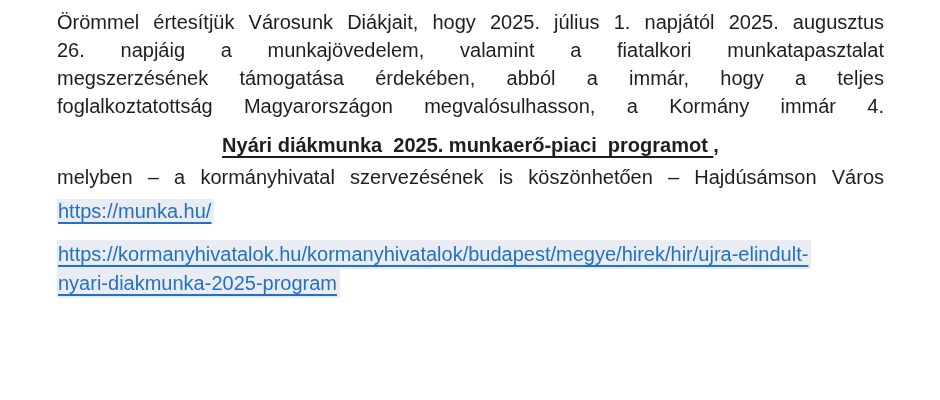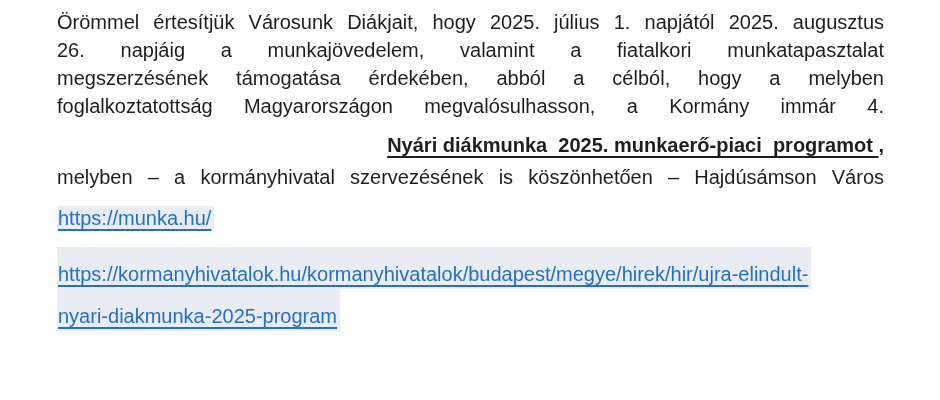--- a/index.html
+++ b/index.html
@@ -19,67 +19,67 @@
     line-height: 28px;
     white-space: normal;
   }
   .just {
     text-align: justify;
     text-align-last: justify;
   }
   .heading {
     margin-top: 11px;
     line-height: 28px;
-    text-align: right;
+    text-align: center;
     font-weight: bold;
   }
   .heading span { white-space: pre-wrap; }
   .u {
     text-decoration: underline;
     text-decoration-thickness: 2px;
     text-underline-offset: 4px;
   }
   .para-2 { margin-top: 4px; }
   .more-info {
     margin-top: 10px;
     line-height: 28px;
     font-weight: bold;
     white-space: pre-wrap;
   }
-  .linkline-1 { margin-top: 13px; line-height: 28px; }
+  .linkline-1 { margin-top: 6px; line-height: 28px; }
   .linkline-2 { margin-top: 15px; line-height: 28px; }
   a.link {
     color: var(--link, #2470c3);
     text-decoration: underline;
     text-decoration-thickness: 1.5px;
     text-underline-offset: 4px;
     cursor: pointer;
   }
   a.link.single {
     background: var(--hl, #eaecf3);
     padding: 1px 3px 2px 1px;
   }
   .lseg {
     display: block;
     width: max-content;
     max-width: 100%;
     background: var(--hl, #eaecf3);
-    padding: 14px 3px 2px 1px;
+    padding: 1px 3px 2px 1px;
     line-height: 26px;
   }
 </style>
 </head>
 <body>
 
 <div class="doc">
 
   <div class="para-1">
     <div class="line just">Örömmel értesítjük Városunk Diákjait, hogy 2025. július 1. napjától 2025. augusztus</div>
     <div class="line just">26. napjáig a munkajövedelem, valamint a fiatalkori munkatapasztalat</div>
-    <div class="line just">megszerzésének támogatása érdekében, abból a célból, hogy a melyben</div>
+    <div class="line just">megszerzésének támogatása érdekében, abból a immár, hogy a teljes</div>
     <div class="line just">foglalkoztatottság Magyarországon megvalósulhasson, a Kormány immár 4.</div>
   </div>
 
   <div class="heading">
     <span class="u">Nyári diákmunka  2025. munkaerő-piaci  programot </span><span>,</span>
   </div>
 
   <div class="para-2">
     <div class="line just">melyben – a kormányhivatal szervezésének is köszönhetően – Hajdúsámson Város</div>
   </div>

